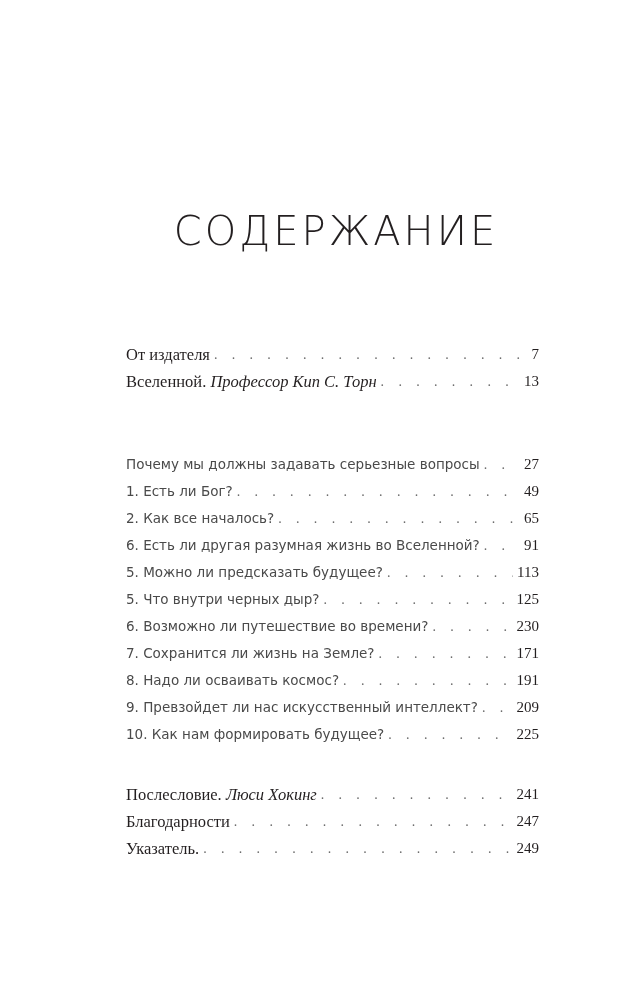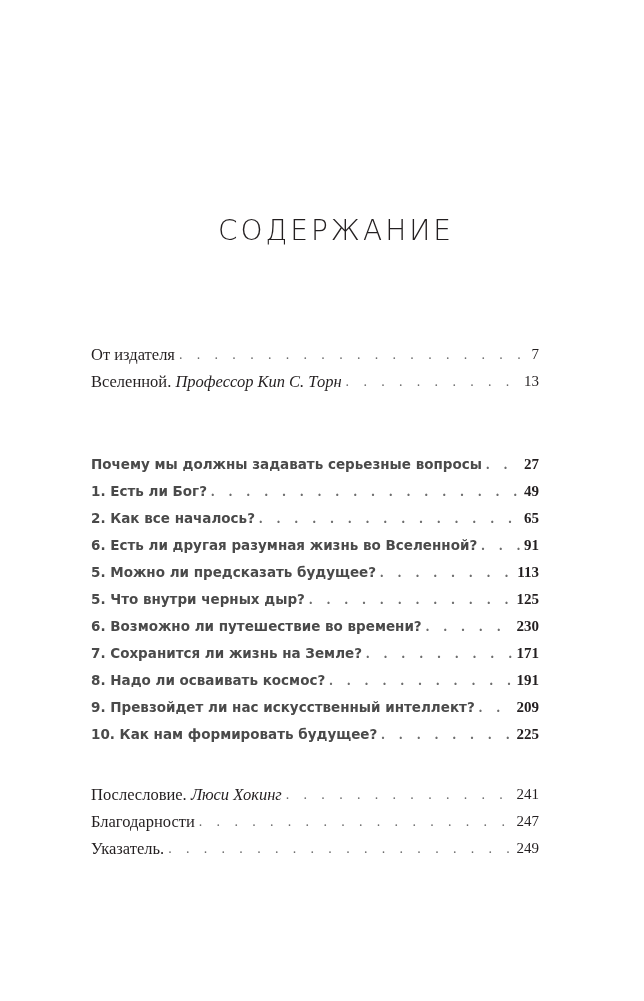--- a/index.html
+++ b/index.html
@@ -1,39 +1,39 @@
 <!DOCTYPE html>
 <html><head>
 <meta charset="utf-8">
 <style>
   html, body { margin: 0; padding: 0; background: #ffffff; }
   body { width: 644px; height: 1001px; position: relative; overflow: hidden; color: #231f20; }
   .page { position: absolute; left: 0; top: 0; width: 644px; height: 1001px; }
   .title {
     position: absolute; left: 0; right: 0; top: 207px; text-align: center;
-    font-family: "DejaVu Sans", sans-serif; font-size: 28px; font-weight: 300;
+    font-family: "DejaVu Sans", sans-serif; font-size: 40px; font-weight: 300;
     letter-spacing: 3px; color: #231f20; line-height: 48px; margin-left: 28px;
   }
   .toc-group { position: absolute; left: 91px; width: 448px; }
   .toc-row {
     display: flex; align-items: flex-start; height: 27px; line-height: 27px;
-    white-space: nowrap; overflow: hidden;
+    white-space: nowrap; overflow: hidden; margin-left: 35px;
   }
   .toc-row .label { flex: 0 0 auto; }
   .toc-row .label em { font-style: italic; }
   .toc-row .leader {
     flex: 1 1 auto; overflow: hidden; margin: 0 4px;
     color: #6d6d6d; letter-spacing: 5.4px; font-family: "Liberation Serif", serif; font-size: 14px;
   }
   .toc-row .leader::before {
     content: ". . . . . . . . . . . . . . . . . . . . . . . . . . . . . . . . . . . . . . . . . . . . . . . . . . . . . . . . . . . . . . . . . . . . . . . . . . . .";
   }
   .toc-row .page-num { flex: 0 0 auto; font-family: "Liberation Serif", serif; font-size: 15px; color: #231f20; }
   .serif .toc-row { font-family: "Liberation Serif", serif; font-size: 16.5px; color: #231f20; }
-  .sans .toc-row { font-family: "DejaVu Sans", sans-serif; font-size: 13.5px; color: #4a4a4a; font-weight: 700; }
+  .sans .toc-row { font-family: "DejaVu Sans", sans-serif; font-size: 13.5px; color: #4a4a4a; font-weight: 400; }
   .group-front { top: 341px; }
   .group-chapters { top: 451px; }
   .group-back { top: 781px; }
 </style>
 </head>
 <body>
 
 <div class="page">
 
   <div class="title">СОДЕРЖАНИЕ</div>

